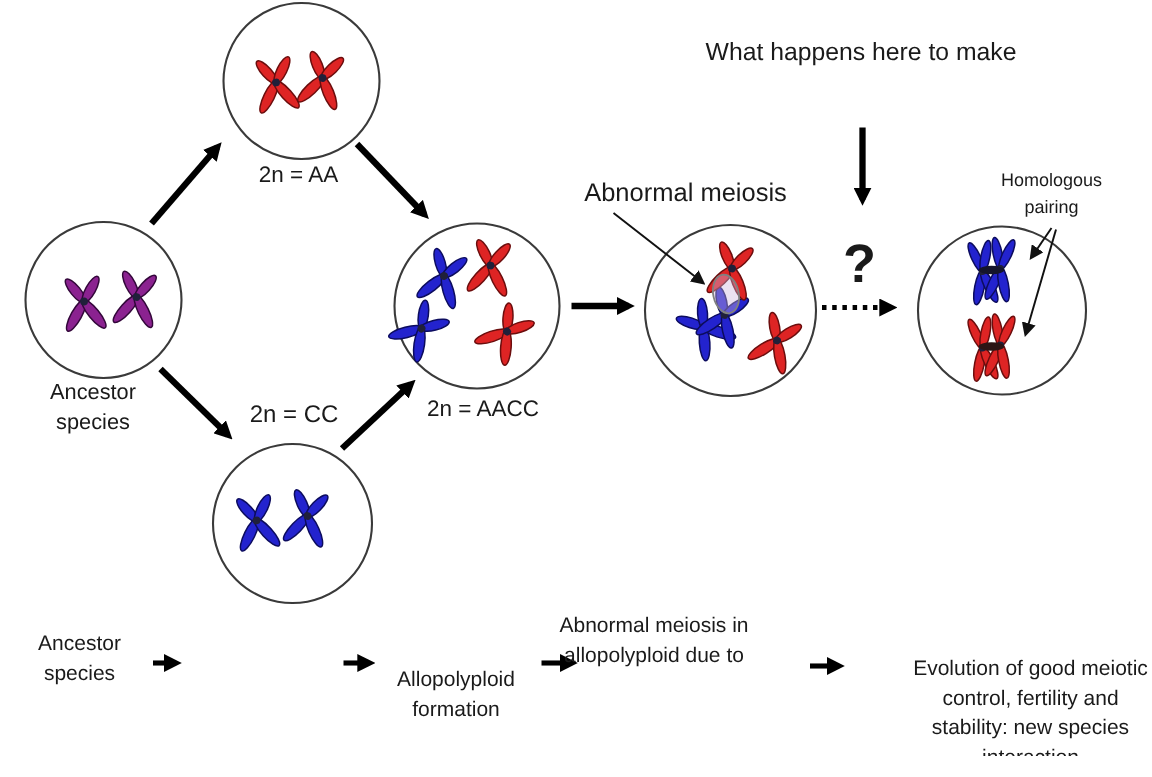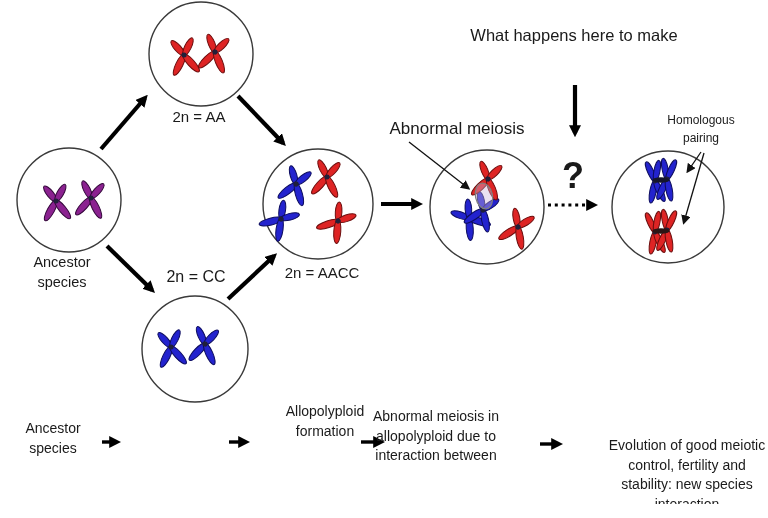--- a/index.html
+++ b/index.html
@@ -14,21 +14,21 @@
   #lbl-ancestor{left:62px;top:252px;font-size:14.5px;line-height:20px;}
   #lbl-aa{left:199px;top:108px;font-size:15px;}
   #lbl-cc{left:196px;top:268px;font-size:16px;}
   #lbl-aacc{left:322px;top:264px;font-size:15px;}
   #lbl-abnormal{left:440px;top:119px;font-size:17px;margin-left:17px;}
   #lbl-pairing{left:701px;top:111px;font-size:12px;line-height:18px;}
   .step{position:absolute;transform:translateX(-50%);text-align:center;font-size:14px;line-height:19.5px;white-space:nowrap;}
   .step span{display:block;}
   #step-1{left:53px;top:419px;}
   #step-2{left:177px;top:421px;}
-  #step-3{left:304px;top:402px;margin-left:21px;}
+  #step-3{left:304px;top:443px;}
   #step-4{left:436px;top:407px;}
   #step-5{left:659px;top:436px;margin-left:28px;}
 </style>
 </head>
 <body>
 
 <div class="canvas">
 
   <svg class="layer" width="768" height="518" viewBox="0 0 768 518">
     <defs>
@@ -166,21 +166,20 @@
     <span>Ancestor</span>
     <span>species</span>
   </div>
   <div class="step" id="step-3">
     <span>Allopolyploid</span>
     <span>formation</span>
   </div>
   <div class="step" id="step-4">
     <span>Abnormal meiosis in</span>
     <span>allopolyploid due to</span>
-    <span>interaction between</span>
   </div>
   <div class="step" id="step-5">
     <span>Evolution of good meiotic</span>
     <span>control, fertility and</span>
     <span>stability: new species</span>
     <span>interaction</span>
   </div>
 
 </div>
 

